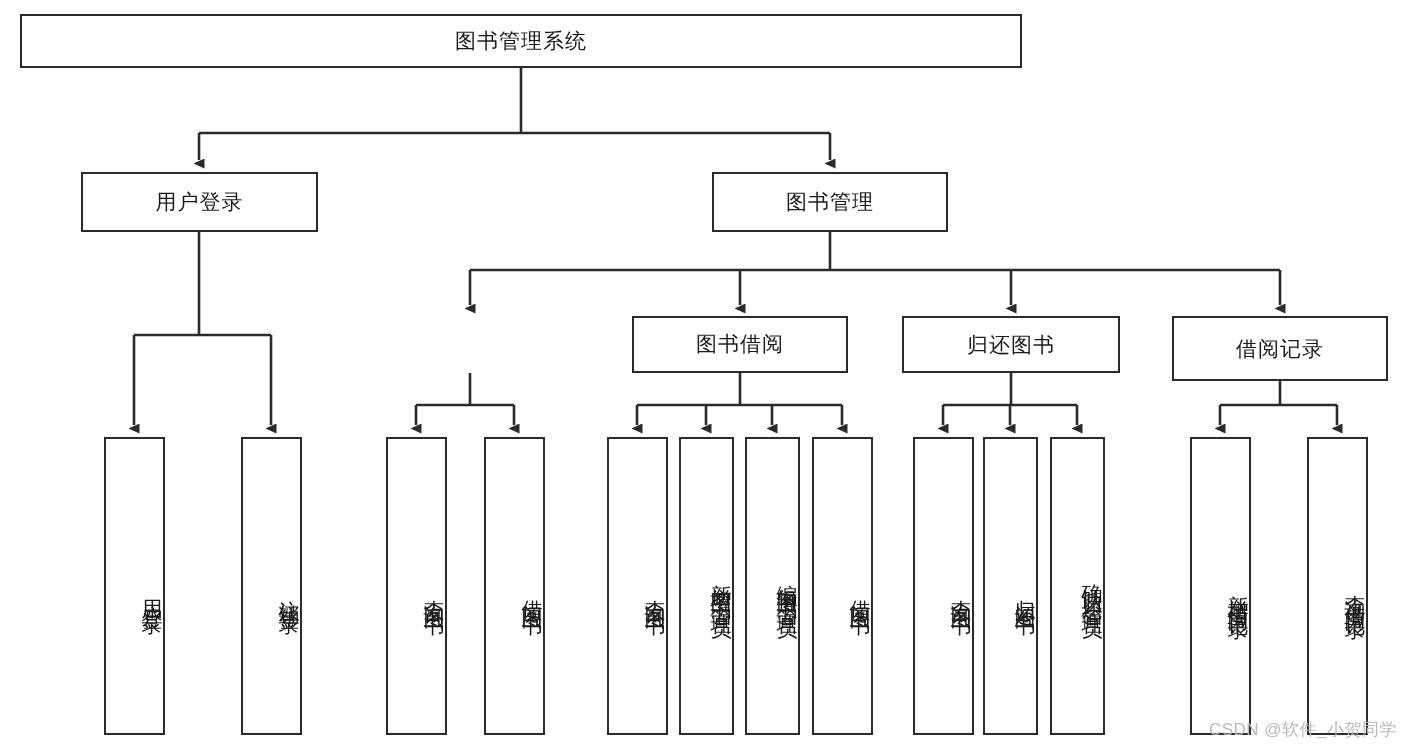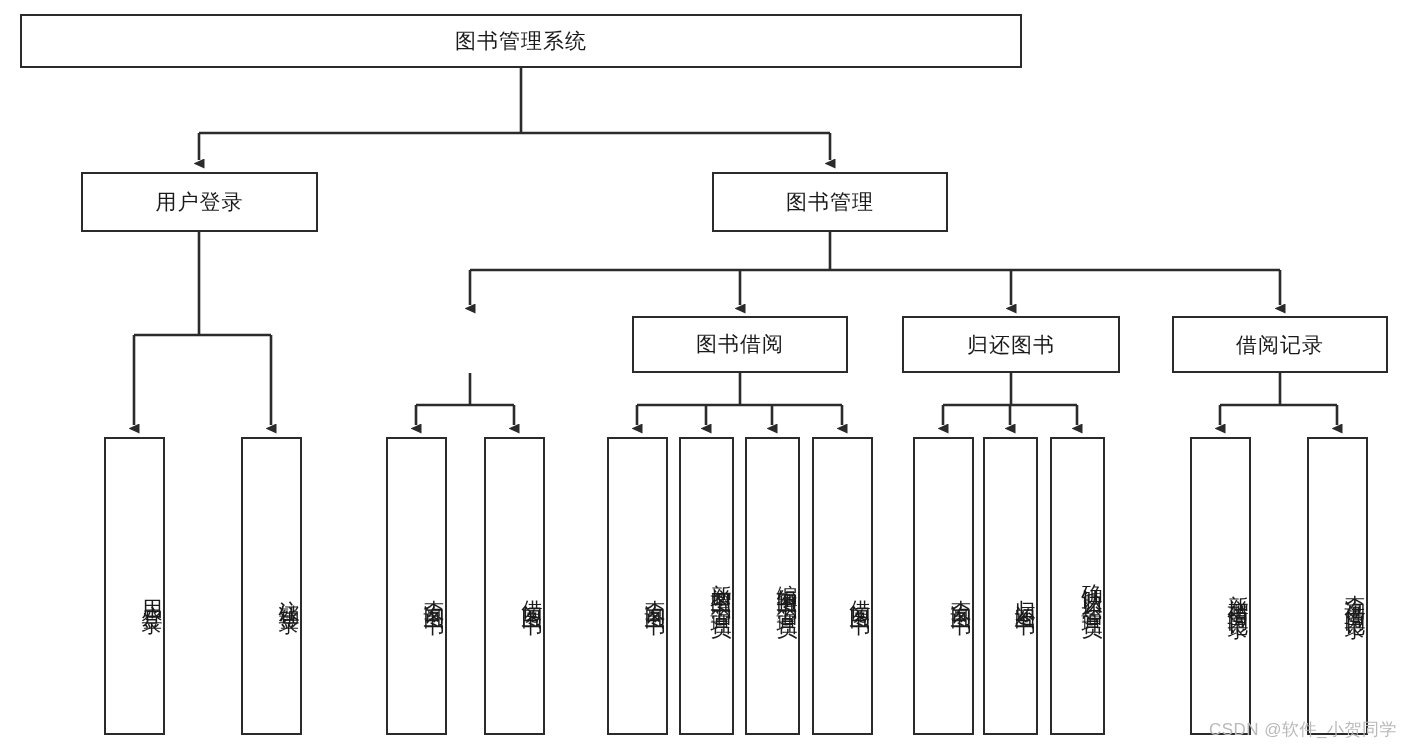--- a/index.html
+++ b/index.html
@@ -140,21 +140,21 @@
   <div class="node horiz" style="left:712px; top:172px; width:236px; height:60px;">
     <span>图书管理</span>
   </div>
 
   <div class="node horiz" style="left:632px; top:316px; width:216px; height:57px;font-family:Liberation Serif, serif;">
     <span>图书借阅</span>
   </div>
   <div class="node horiz" style="left:902px; top:316px; width:218px; height:57px;">
     <span>归还图书</span>
   </div>
-  <div class="node horiz" style="left:1172px; top:316px; width:216px; height:57px;text-align:center;">
+  <div class="node horiz" style="left:1172px; top:316px; width:216px; height:65px;text-align:center;">
     <span>借阅记录</span>
   </div>
 
   <div class="node vert" style="left:104px; top:437px; width:61px; height:298px;">
     <span class="vlabel">用户登录</span>
   </div>
   <div class="node vert" style="left:241px; top:437px; width:61px; height:298px;">
     <span class="vlabel">注销登录</span>
   </div>
 

